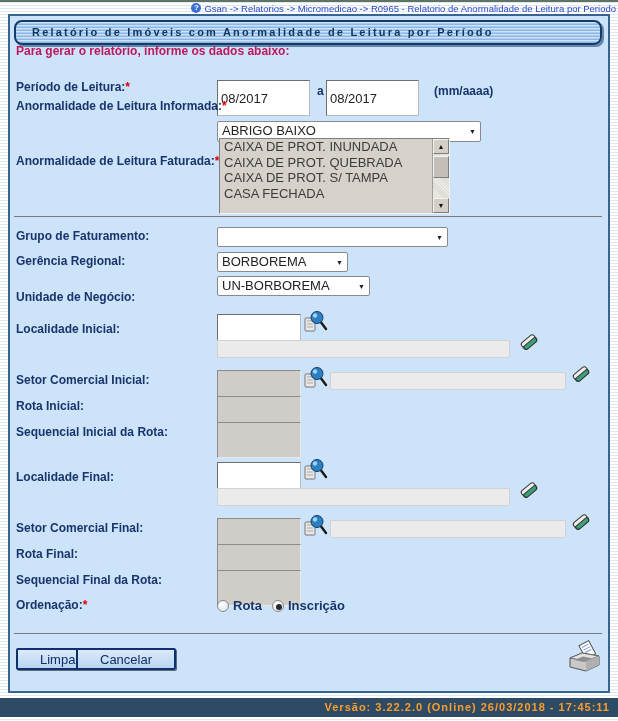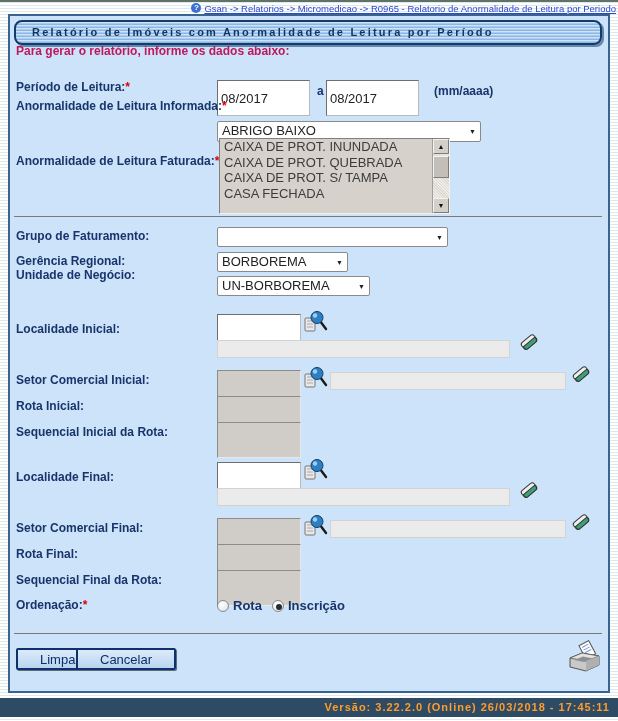--- a/index.html
+++ b/index.html
@@ -5,21 +5,21 @@
   html,body{margin:0;padding:0;}
   body{
     width:618px;height:721px;overflow:hidden;position:relative;
     font-family:"Liberation Sans",sans-serif;
     background:repeating-linear-gradient(180deg,#ffffff 0px,#ffffff 2px,#dde9ec 2px,#dde9ec 3px);
   }
   .top-edge{position:absolute;left:0;top:0;width:618px;height:2px;background:#5f7265;}
   
   .topbar{position:absolute;left:0;top:2px;width:616px;height:12px;display:flex;justify-content:flex-end;align-items:center;gap:3px;padding-right:2px;}
   .help-badge{width:10px;height:10px;border-radius:50%;background:#3b6fd4;color:#fff;font:bold 8px/10px "Liberation Sans",sans-serif;text-align:center;flex:0 0 auto;}
-  .crumb{font:9.5px "Liberation Sans",sans-serif;color:#2b46cf;text-decoration:underline;white-space:nowrap;text-align:center;}
+  .crumb{font:9.5px "Liberation Sans",sans-serif;color:#2b46cf;white-space:nowrap;text-align:center;}
   
   .panel{position:absolute;left:8px;top:14px;width:598px;height:675px;background:#cde3fa;border:2px solid #39648f;}
   .panel *{box-sizing:border-box;}
   .titlebar{
     position:absolute;left:4px;top:4px;width:588px;height:25px;
     background:repeating-linear-gradient(180deg,#cfe3f7 0px,#cfe3f7 1px,#a9cbf0 1px,#a9cbf0 2px,#8cb6e6 2px,#8cb6e6 3px);
     border:2px solid #133c6b;border-radius:8px;box-shadow:2px 2px 0 rgba(19,60,107,.55);
     color:#11355f;font:bold 11px/21px "Liberation Sans",sans-serif;letter-spacing:2.2px;
     padding-left:16px;white-space:nowrap;overflow:hidden;
   }
@@ -98,21 +98,21 @@
     <span></span>
     <span class="arr">▼</span>
   </div>
 
   <div class="lbl" style="top:238px">Gerência Regional:</div>
   <div class="selbox" style="left:207px;top:236px;width:131px">
     <span>BORBOREMA</span>
     <span class="arr">▼</span>
   </div>
 
-  <div class="lbl" style="top:252px">Unidade de Negócio:</div>
+  <div class="lbl" style="top:274px">Unidade de Negócio:</div>
   <div class="selbox" style="left:207px;top:260px;width:153px">
     <span>UN-BORBOREMA</span>
     <span class="arr">▼</span>
   </div>
 
   <div class="lbl" style="top:306px">Localidade Inicial:</div>
   <input class="txt" style="left: 207px; top: 298px; width: 84px;" value="">
   <svg class="iconbtn" style="left:293px;top:293px" width="26" height="26" viewBox="0 0 26 26">
     <rect x="2" y="9" width="10" height="13" rx="1" fill="#e8e8e8" stroke="#777" stroke-width="1"></rect>
     <line x1="4" y1="12" x2="10" y2="12" stroke="#aaa"></line>

